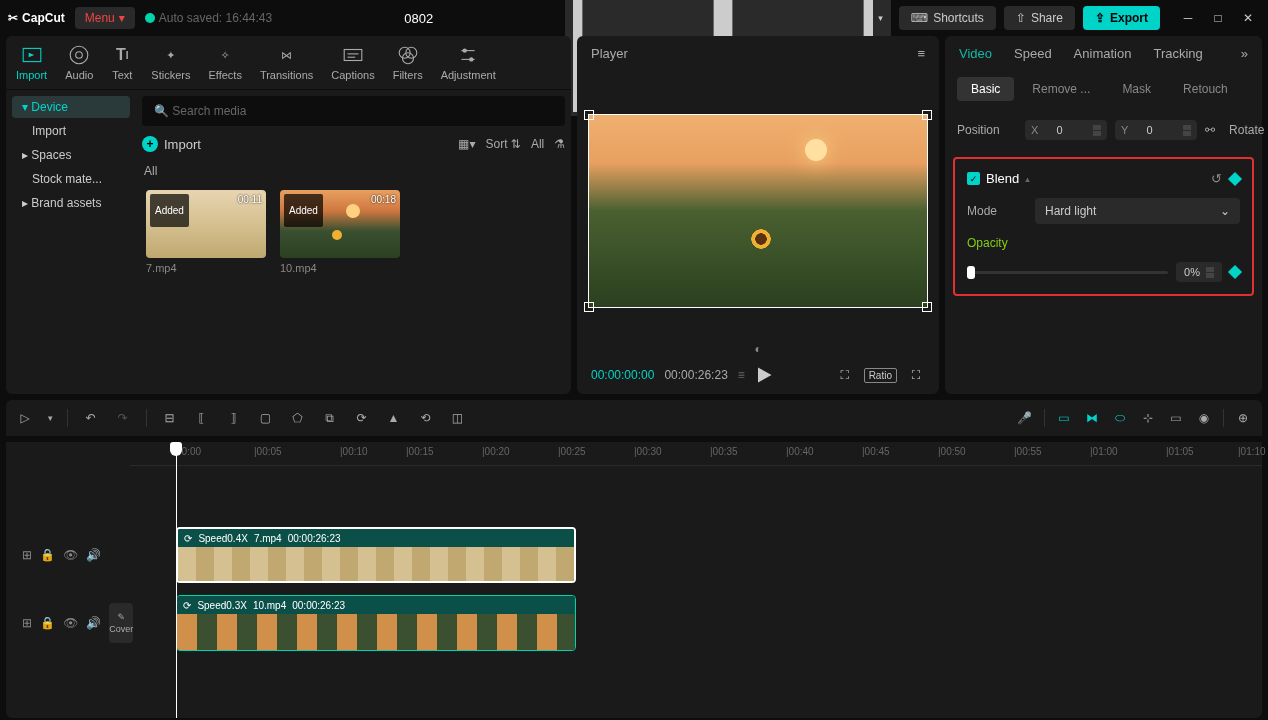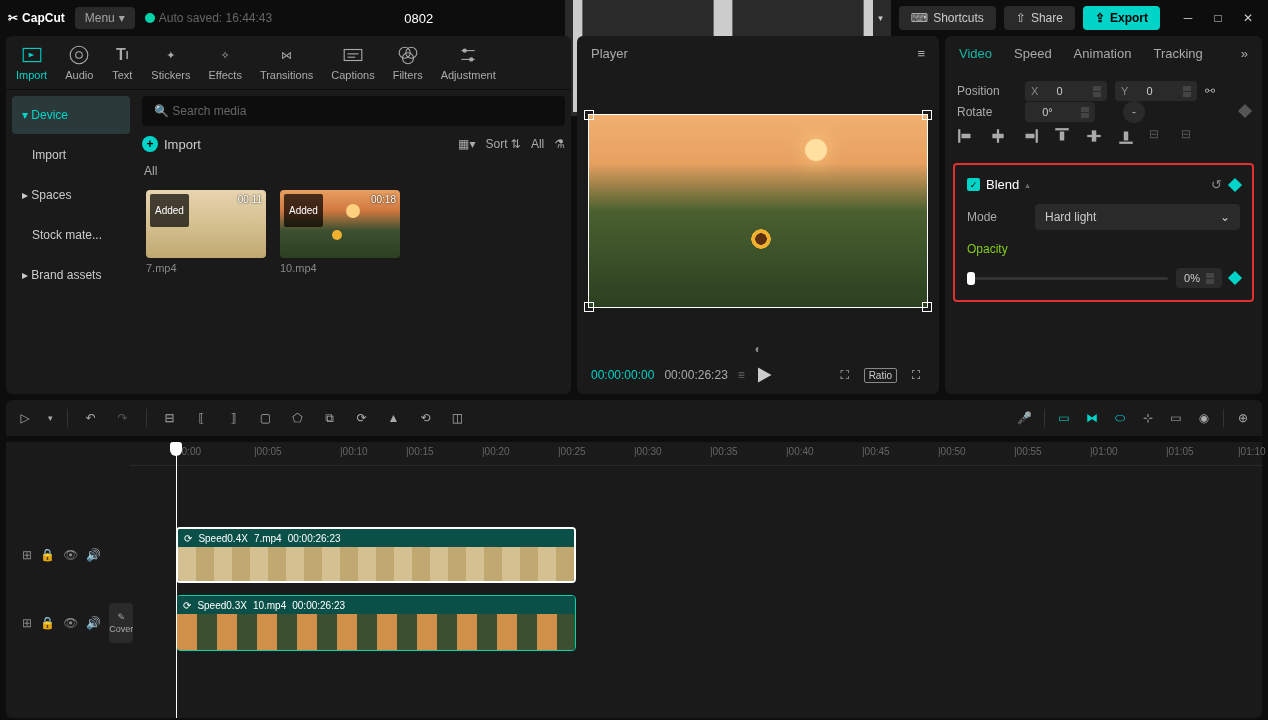--- a/index.html
+++ b/index.html
@@ -1,36 +1,36 @@
 <!DOCTYPE html>
 <html><head>
 <meta charset="utf-8">
 <style>
 *{margin:0;padding:0;box-sizing:border-box;font-family:-apple-system,BlinkMacSystemFont,"Segoe UI",Arial,sans-serif;user-select:none}
 body{background:#0d0d0d;color:#ccc;font-size:12px;width:1268px;height:720px;overflow:hidden}
 .titlebar{height:36px;background:#0d0d0d;display:flex;align-items:center;padding:0 8px;gap:10px}
 .logo{display:flex;align-items:center;gap:4px;font-weight:600;color:#fff}
-.menu-btn{background:#2a2a2a;padding:4px 10px;border-radius:4px;color:#a3a3a3;display:flex;align-items:center;gap:4px}
+.menu-btn{background:#2a2a2a;padding:4px 10px;border-radius:4px;color:#ef4444;display:flex;align-items:center;gap:4px}
 .autosave{color:#666;display:flex;align-items:center;gap:4px}
 .autosave-dot{width:10px;height:10px;border-radius:50%;background:#00d4aa}
 .title-center{flex:1;text-align:center;color:#fff;font-size:13px}
 .titlebar-right{display:flex;align-items:center;gap:8px}
 .title-btn{background:#2a2a2a;padding:5px 12px;border-radius:4px;color:#ccc;display:flex;align-items:center;gap:5px;font-size:12px}
 .title-btn.export{background:#00d4c8;color:#000;font-weight:600}
 .win-btns{display:flex;gap:6px;margin-left:8px}
 .win-btn{width:24px;height:24px;display:flex;align-items:center;justify-content:center;color:#ccc}
 .main{display:flex;height:358px;gap:6px;padding:0 6px}
 .left-panel{width:565px;background:#1a1a1a;border-radius:6px;display:flex;flex-direction:column}
 .tab-strip{display:flex;padding:8px 10px;gap:18px;border-bottom:1px solid #0d0d0d}
 .tab{display:flex;flex-direction:column;align-items:center;gap:3px;color:#aaa;cursor:pointer;font-size:11px}
 .tab.active{color:#00d4c8}
 .tab-icon{width:22px;height:22px;display:flex;align-items:center;justify-content:center}
 .left-body{display:flex;flex:1}
 .sidebar{width:130px;padding:6px;display:flex;flex-direction:column;gap:2px}
-.side-item{padding:12px 10px;border-radius:4px;color:#ccc;font-size:12px;cursor:pointer}
+.side-item{padding:4px 10px;border-radius:4px;color:#ccc;font-size:12px;cursor:pointer}
 .side-item.active{background:#2a3a3a;color:#00d4c8}
 .media-area{flex:1;padding:6px;display:flex;flex-direction:column;gap:6px}
 .search-bar{background:#0d0d0d;padding:8px 12px;border-radius:4px;color:#666;font-size:12px}
 .import-row{display:flex;align-items:center;gap:8px;padding:4px 0}
 .import-btn{display:flex;align-items:center;gap:6px;color:#ccc;font-size:13px}
 .plus-circle{width:16px;height:16px;border-radius:50%;background:#00d4c8;color:#000;display:flex;align-items:center;justify-content:center;font-size:12px;font-weight:bold}
 .import-tools{margin-left:auto;display:flex;gap:10px;color:#aaa;font-size:12px;align-items:center}
 .all-label{color:#aaa;font-size:12px;padding:2px}
 .media-grid{display:flex;gap:14px;padding:4px}
 .media-item{width:120px}
@@ -56,21 +56,21 @@
 .time-tot{color:#aaa;font-size:12px}
 .pc-spacer{flex:1}
 .pc-icon{width:18px;height:18px;display:flex;align-items:center;justify-content:center}
 .ratio-box{border:1px solid #888;padding:1px 4px;font-size:10px;border-radius:2px}
 .right-panel{flex:1;background:#1a1a1a;border-radius:6px;display:flex;flex-direction:column;min-width:0}
 .prop-tabs{display:flex;padding:10px 14px;gap:22px;font-size:13px;color:#aaa}
 .prop-tab.active{color:#14b8a6}
 .sub-tabs{display:flex;padding:6px 12px;gap:4px}
 .sub-tab{padding:5px 14px;border-radius:4px;color:#888;font-size:12px}
 .sub-tab.active{background:#333;color:#fff}
-.prop-body{padding:10px 12px;display:flex;flex-direction:column;}
+.prop-body{padding:10px 12px;display:flex;flex-direction:row;gap:14px}
 .prop-row{display:flex;align-items:center;gap:8px;color:#aaa;font-size:12px}
 .prop-label{width:60px}
 .num-input{background:#2a2a2a;border-radius:4px;padding:4px 6px;display:flex;align-items:center;gap:6px;font-size:11px;color:#ccc}
 .num-input .lbl{color:#888}
 .spinner{display:flex;flex-direction:column;gap:1px;margin-left:auto}
 .spin{width:8px;height:5px;background:#444}
 .align-row{display:flex;gap:14px;padding:4px 0}
 .align-icon{width:18px;height:18px;color:#aaa}
 .blend-box{border:2px solid #e03030;border-radius:4px;padding:12px;margin:4px 8px;display:flex;flex-direction:column;gap:12px}
 .blend-header{display:flex;align-items:center;gap:6px;color:#fff;font-size:13px}
@@ -296,20 +296,26 @@
   </div>
 
   <div class="right-panel">
     <div class="prop-tabs">
       <span class="prop-tab active">Video</span>
       <span class="prop-tab">Speed</span>
       <span class="prop-tab">Animation</span>
       <span class="prop-tab">Tracking</span>
       <span style="margin-left:auto">»</span>
     </div>
+    <div class="sub-tabs">
+      <span class="sub-tab active">Basic</span>
+      <span class="sub-tab">Remove ...</span>
+      <span class="sub-tab">Mask</span>
+      <span class="sub-tab">Retouch</span>
+    </div>
     <div class="prop-body">
       <div class="prop-row">
         <span class="prop-label">Position</span>
         <div class="num-input" style="width:82px">
             <span class="lbl">X</span>
             <span style="margin:0 auto">0</span>
             <div class="spinner">
               <div class="spin"></div>
               <div class="spin"></div>
             </div>

